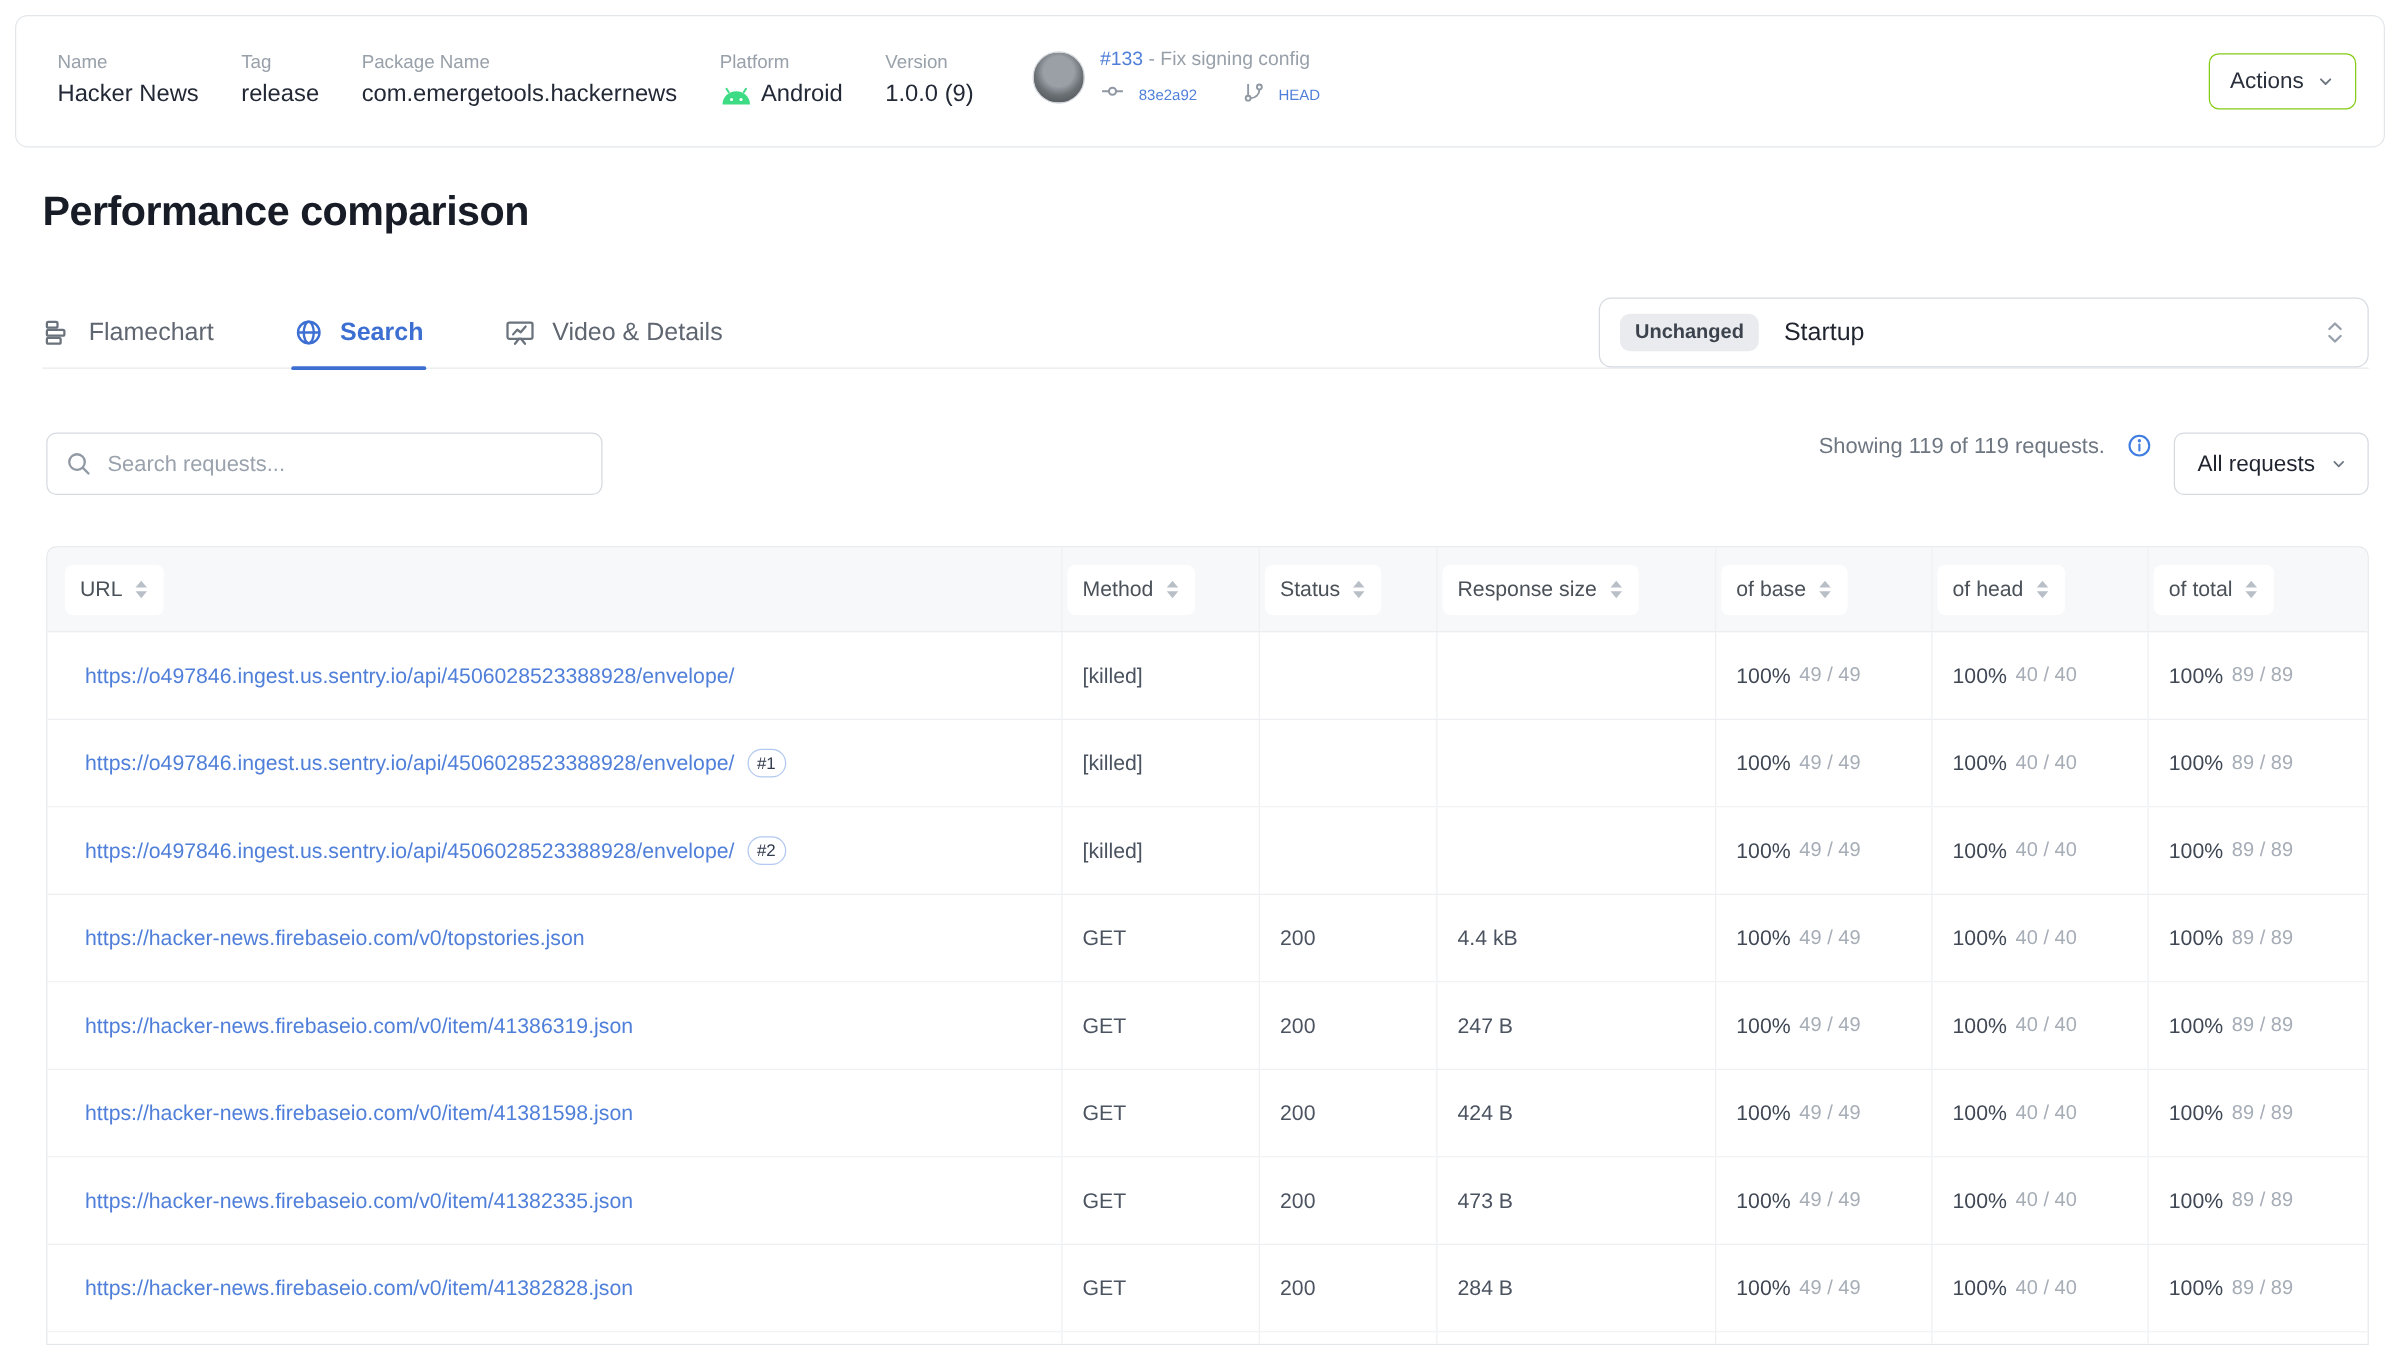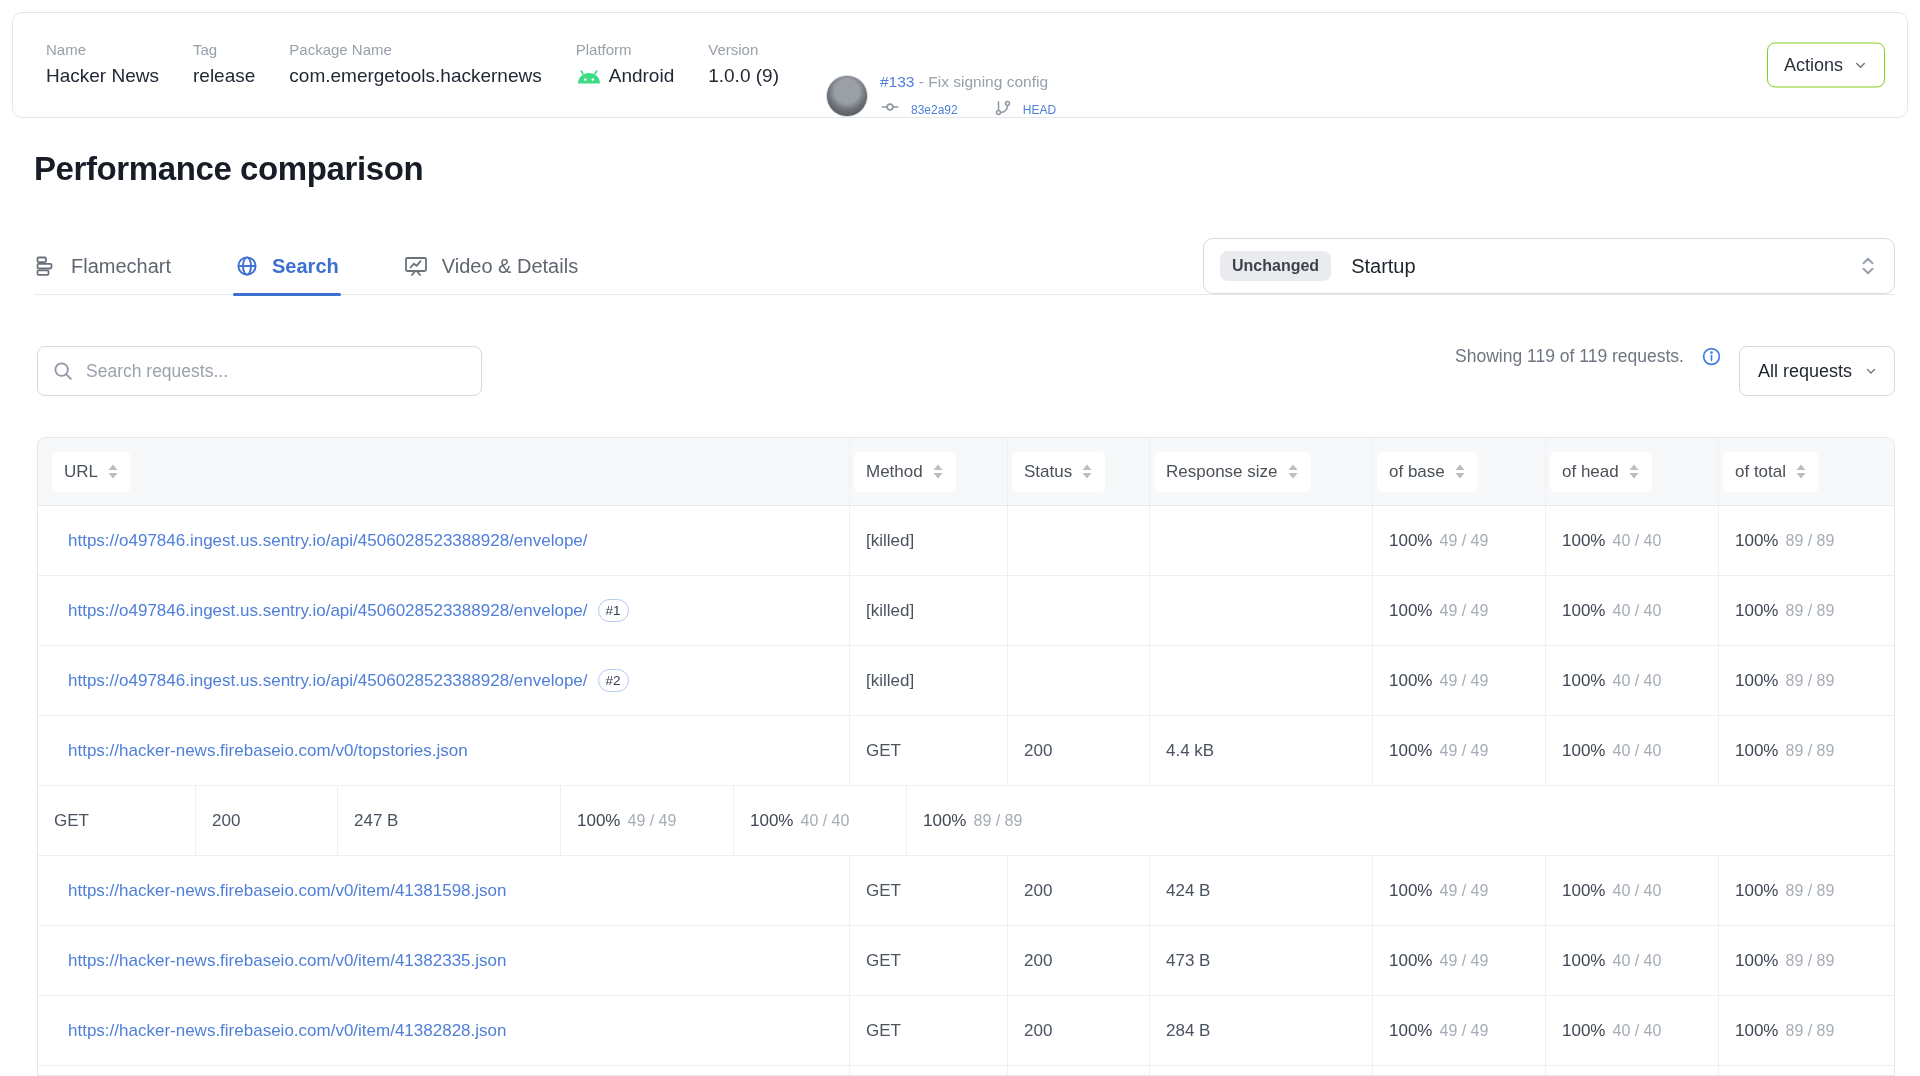--- a/index.html
+++ b/index.html
@@ -5,21 +5,21 @@
   * { margin:0; padding:0; box-sizing:border-box; }
   html,body { width:1920px; height:1076px; background:#ffffff; overflow:hidden;
     font-family:"Liberation Sans", sans-serif; color:#222835; }
 
   
   .top-card { position:absolute; left:12px; top:12px; right:12px; height:106px;
     border:1px solid #e4e7ea; border-radius:10px; background:#fff; }
   .fields { position:absolute; left:33px; top:28px; display:flex; gap:34px; }
   .field-label { font-size:15px; color:#98a0aa; }
   .field-value { font-size:19px; color:#222835; margin-top:7px; white-space:nowrap; display:flex; align-items:center; gap:7px; }
-  .commit-block { position:absolute; left:813px; top:26px; display:flex; gap:12px; align-items:flex-start;margin-top:34px; }
+  .commit-block { position:absolute; left:813px; top:26px; display:flex; gap:12px; align-items:flex-start; }
   .avatar { width:42px; height:42px; border-radius:50%;
     background:radial-gradient(circle at 50% 38%, #9aa0a6 0 38%, #6b7075 60%, #43474c 100%);
     border:1px solid #d4d8dd; margin-top:2px; }
   .commit-lines { display:flex; flex-direction:column; gap:6px; }
   .commit-line1 { font-size:15.5px; color:#98a0aa; }
   .commit-line1 a, .blue-link { color:#4f7fd9; text-decoration:none; cursor:pointer; }
   .commit-line2 { font-size:12px; display:flex; align-items:flex-end; gap:11px; }
   .commit-line2 .gap { width:14px; }
   .actions-btn { position:absolute; right:22px; top:50%; transform:translateY(-50%);
     display:inline-flex; align-items:center; gap:10px; padding:11px 16px; font-size:18px;
@@ -29,21 +29,21 @@
   .page-title { position:absolute; left:34px; top:150px; font-size:33px; font-weight:700;
     letter-spacing:-0.4px; color:#171c26; }
   .tabs-wrap { position:absolute; left:34px; right:25px; top:238px; height:57px;
     border-bottom:1px solid #e8eaed; }
   .tabs { position:absolute; left:0; bottom:0; height:100%; display:flex; gap:64px; align-items:center; }
   .tab { position:relative; height:100%; display:flex; align-items:center; gap:13px;
     font-size:20px; color:#5f6670; cursor:pointer; }
   .tab.active { color:#3d6fd2; font-weight:600; }
   .tab.active .underline { position:absolute; left:-2px; right:-2px; bottom:-2px; height:3px;
     background:#3d6fd2; border-radius:2px; }
-  .cmp-select { position:absolute; right:0; top:0; height:56px; width:692px;
+  .cmp-select { position:absolute; right:0; top:0; height:56px; width:616px;
     border:1px solid #d6dae0; border-radius:10px; background:#fff; display:flex;
     align-items:center; padding:0 18px 0 16px; cursor:pointer; }
   .cmp-badge { background:#e9ebee; border-radius:8px; padding:6px 12px; font-size:16px;
     font-weight:600; color:#3c434d; }
   .cmp-value { font-size:20px; color:#1e232d; margin-left:20px; }
   .cmp-chevrons { margin-left:auto; }
 
   
   .toolbar { position:absolute; left:37px; right:25px; top:346px; height:50px; }
   .search-box { position:absolute; left:0; top:0; width:445px; height:50px; }
@@ -431,20 +431,24 @@
           <span class="pct">100%</span>
           <span class="frac">40 / 40</span>
         </div>
     <div class="c c-total">
           <span class="pct">100%</span>
           <span class="frac">89 / 89</span>
         </div>
   </div>
 
   <div class="t-row t-body-row">
+    <div class="c c-url">
+      <a class="url-link">https://hacker-news.firebaseio.com/v0/item/41386319.json</a>
+
+    </div>
     <div class="c c-method">
           <span class="plain">GET</span>
         </div>
     <div class="c c-status">
           <span class="plain">200</span>
         </div>
     <div class="c c-size">
           <span class="plain">247 B</span>
         </div>
     <div class="c c-base">

